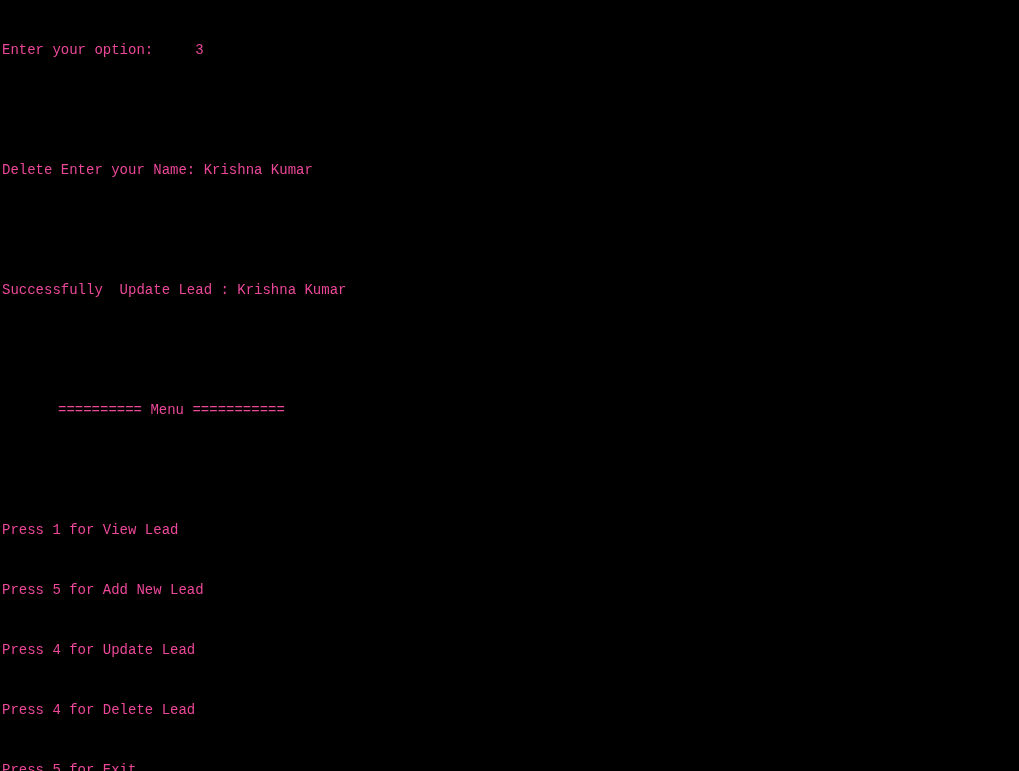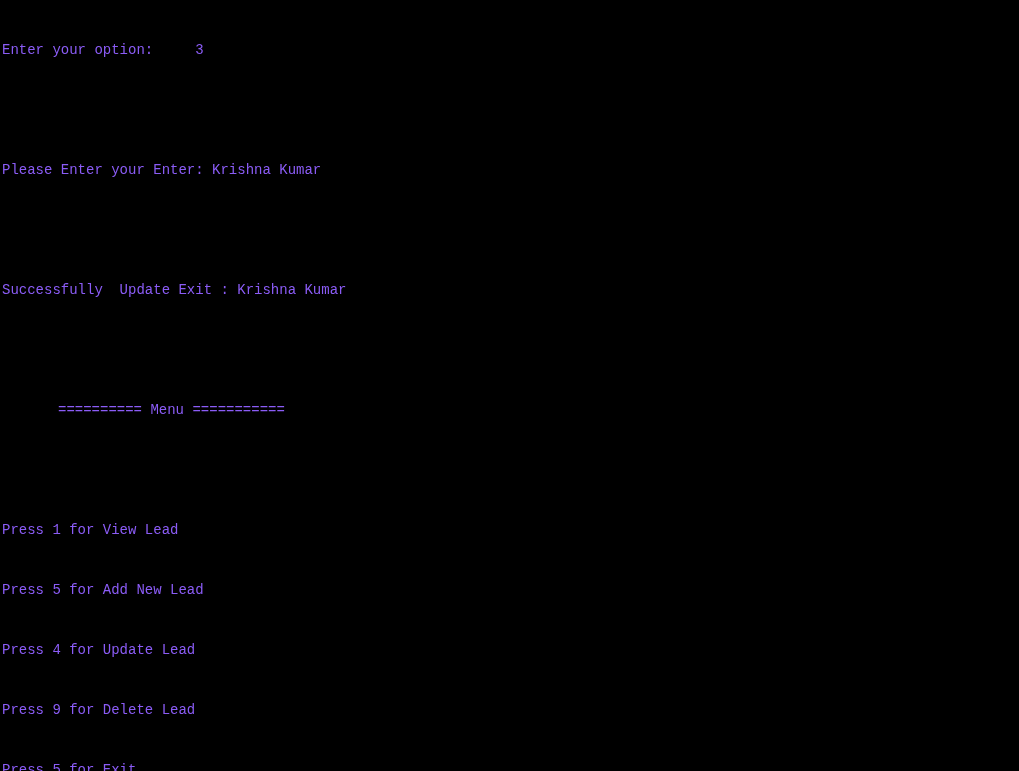--- a/index.html
+++ b/index.html
@@ -15,43 +15,43 @@
       width: 1019px;
       height: 771px;
       overflow: hidden;
       line-height: 20px;
     }
     .terminal {
       padding: 0;
       white-space: pre;
     }
     .terminal-line {
-      color: #8b5cf6;
+      color: #ec4899;
       padding-left: 2px;
     }
     .indent {
       padding-left: 58px;
     }
     .indent-sm {
     }
   </style>
 </head>
 <body>
 
 <div class="terminal">
   <div class="terminal-line">Enter your option:     3</div>
   <div class="terminal-line">&nbsp;</div>
-  <div class="terminal-line">Please Enter your Enter: Krishna Kumar</div>
+  <div class="terminal-line">Delete Enter your Name: Krishna Kumar</div>
   <div class="terminal-line">&nbsp;</div>
-  <div class="terminal-line">Successfully  Update Exit : Krishna Kumar</div>
+  <div class="terminal-line">Successfully  Update Lead : Krishna Kumar</div>
   <div class="terminal-line">&nbsp;</div>
   <div class="terminal-line indent">========== Menu ===========</div>
   <div class="terminal-line">&nbsp;</div>
   <div class="terminal-line indent-sm">Press 1 for View Lead</div>
   <div class="terminal-line indent-sm">Press 5 for Add New Lead</div>
   <div class="terminal-line indent-sm">Press 4 for Update Lead</div>
-  <div class="terminal-line indent-sm">Press 9 for Delete Lead</div>
+  <div class="terminal-line indent-sm">Press 4 for Delete Lead</div>
   <div class="terminal-line indent-sm">Press 5 for Exit</div>
   
   
   
   
 </div>
 
 </body></html>

